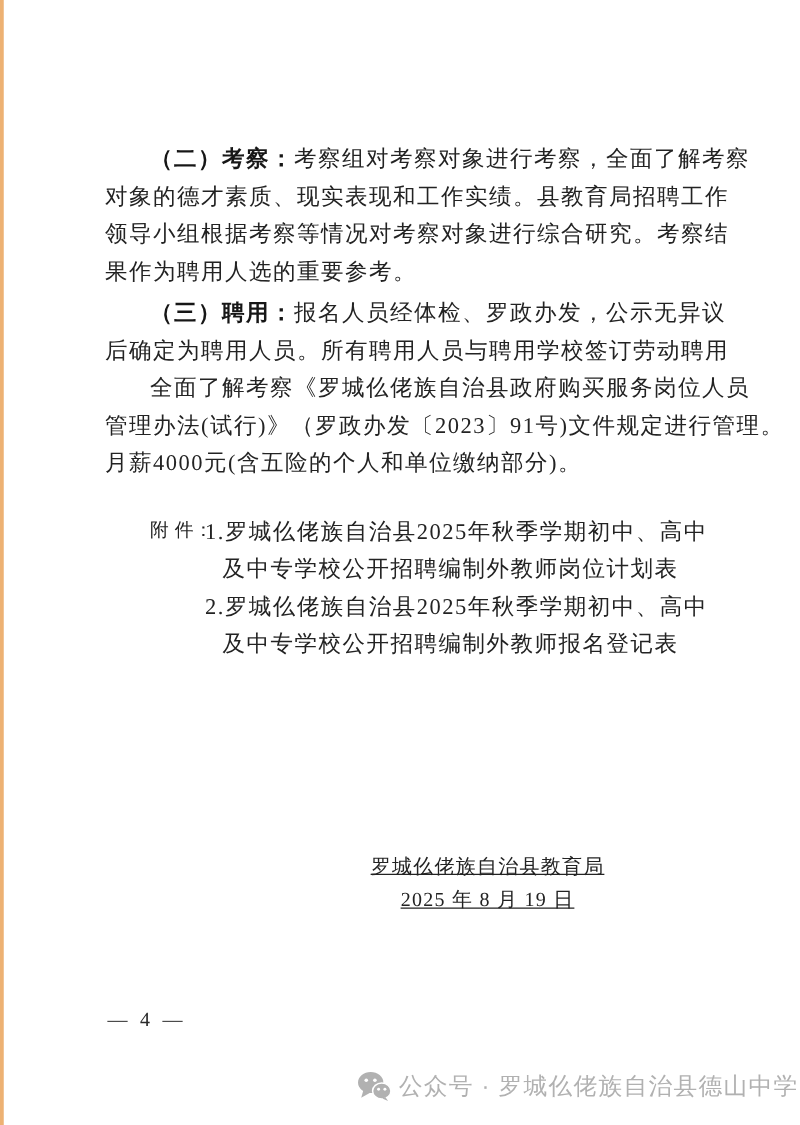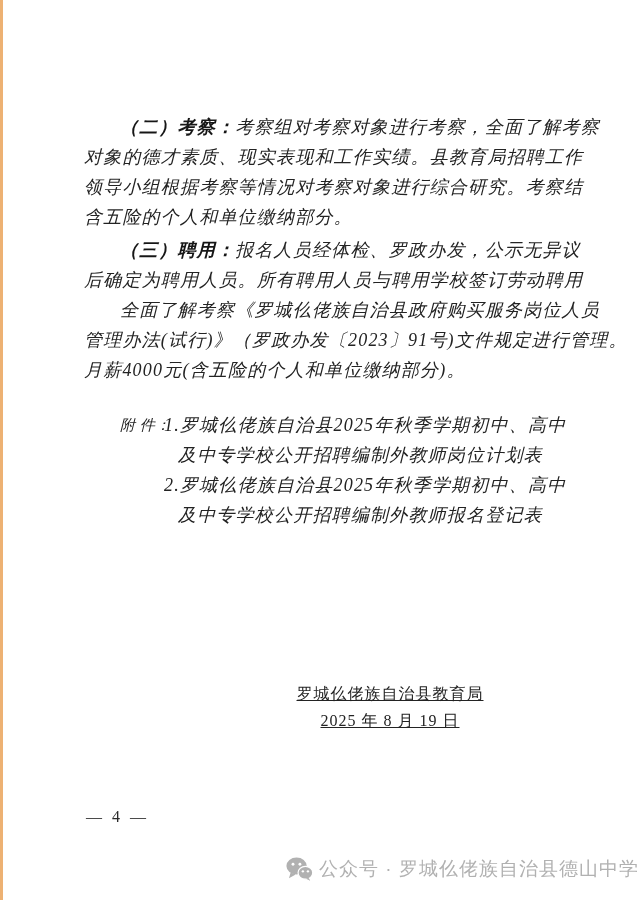--- a/index.html
+++ b/index.html
@@ -15,21 +15,21 @@
     position: absolute; left: 0; top: 0;
     width: 3px; height: 900px;
     background: #edb173;
   }
   .content {
     position: absolute; left: 84px; top: 112px; width: 490px;
     font-size: 18px; line-height: 30px; letter-spacing: 1.2px;
   }
   .para { margin: 0; }
   .para-employment { margin-top: 3px; }
-  .line { white-space: nowrap; font-style: italic; }
+  .line { white-space: nowrap; }
   .indent { text-indent: 36px; }
   .para-label { font-weight: bold; color: #161616; }
   .heading {
     font-weight: bold; color: #161616;
     margin: 0; font-size: 18px; line-height: 30px;
     text-indent: 36px;
   }
   .attach-block { margin-top: 25px; }
   .attach-line1 { position: relative; padding-left: 80px; }
   .attach-label {
@@ -60,21 +60,21 @@
 <body>
 
 <div class="edge-strip"></div>
 
 <div class="content">
 
   <div class="para">
     <div class="line indent"><span class="para-label">（二）考察：</span><span>考察组对考察对象进行考察，全面了解考察</span></div>
     <div class="line">对象的德才素质、现实表现和工作实绩。县教育局招聘工作</div>
     <div class="line">领导小组根据考察等情况对考察对象进行综合研究。考察结</div>
-    <div class="line">含五险的个人和单位缴纳部分。</div>
+    <div class="line">果作为聘用人选的重要参考。</div>
   </div>
 
   <div class="para para-employment">
     <div class="line indent"><span class="para-label">（三）聘用：</span><span>报名人员经体检、罗政办发，公示无异议</span></div>
     <div class="line">后确定为聘用人员。所有聘用人员与聘用学校签订劳动聘用</div>
   </div>
 
 
   <div class="para">
     <div class="line indent">全面了解考察《罗城仫佬族自治县政府购买服务岗位人员</div>

